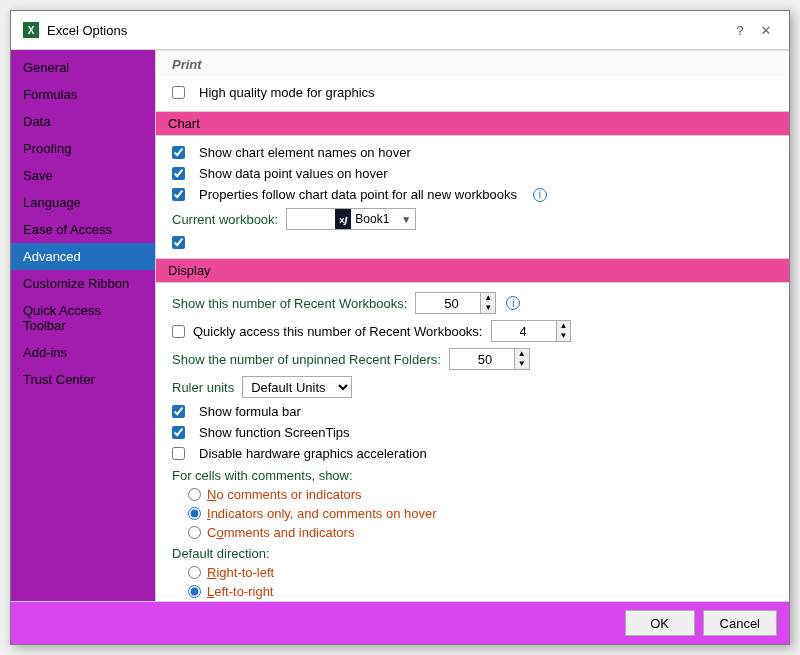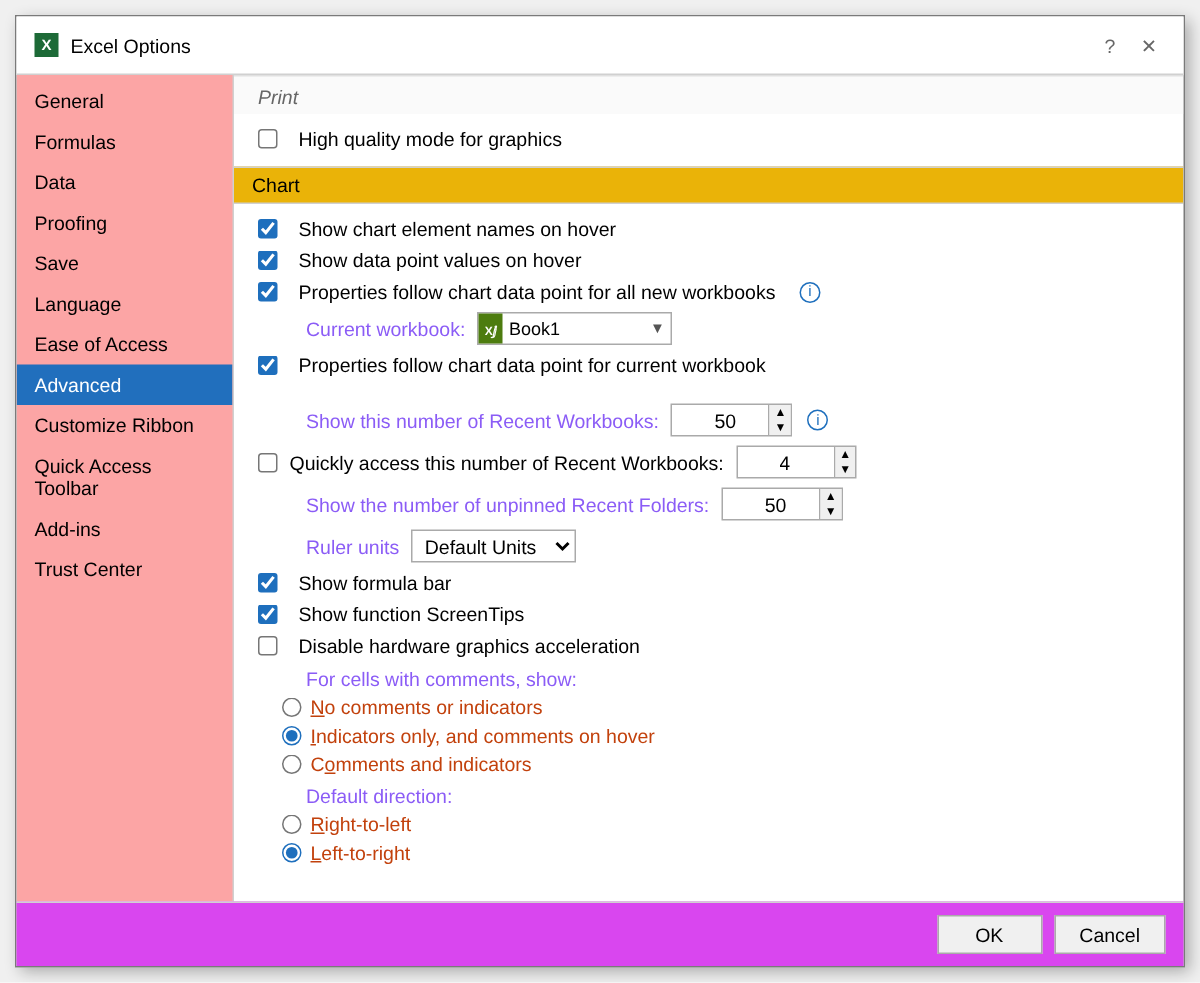--- a/index.html
+++ b/index.html
@@ -66,21 +66,21 @@
     }
     
     .dialog-body {
       display: flex;
       flex: 1;
       overflow: hidden;
     }
     
     .sidebar {
       width: 145px;
-      background: #fca5a5;
+      background: #a21caf;
       border-right: 1px solid #d0d0d0;
       padding: 4px 0;
       overflow-y: auto;
     }
     
     .sidebar-item {
       padding: 6px 12px;
       cursor: pointer;
       color: #000;
       font-size: 13px;
@@ -94,21 +94,21 @@
       overflow: hidden;
     }
     
     .content-scroll {
       flex: 1;
       overflow-y: auto;
       padding: 0;
     }
     
     .section-header {
-      background: #eab308;
+      background: #ec4899;
       padding: 4px 12px;
       font-size: 13px;
       color: #000;
       border-top: 1px solid #d0d0d0;
       border-bottom: 1px solid #d0d0d0;
       margin-top: 0;
     }
     
     .section-content {
       padding: 6px 16px;
@@ -154,22 +154,21 @@
     
     .form-row {
       display: flex;
       align-items: center;
       gap: 8px;
       padding: 3px 0;
     }
     
     .form-label {
       font-size: 13px;
-      color: #8b5cf6;
-      margin-left: 32px;
+      color: #14532d;
     }
     
     .workbook-select {
       display: flex;
       align-items: center;
       border: 1px solid #aaa;
       background: white;
       height: 22px;
       min-width: 130px;
     }
@@ -287,20 +286,21 @@
     }
     .footer-btn.primary { background: #f0f0f0; }
 
     .print-section-label {
       padding: 6px 16px 4px 16px;
       font-size: 13px;
       color: #666;
       font-style: italic;
       border-top: 1px solid #e0e0e0;
       background: #fafafa;
+      font-weight: bold;
     }
   </style>
 </head>
 <body>
 
 <div class="dialog">
 
   <div class="title-bar">
     <div class="title-bar-left">
       <div class="title-icon">
@@ -354,31 +354,31 @@
             <label class="checkbox-label" for="showDataPoint">Show data point values on hover</label>
           </div>
           <div class="checkbox-row">
             <input type="checkbox" id="propertiesAll" checked="" style="">
             <label class="checkbox-label" for="propertiesAll">Properties follow chart data point for all new workbooks</label>
             <span class="info-icon">i</span>
           </div>
           <div class="form-row">
             <label class="form-label">Current workbook:</label>
             <div class="workbook-select">
-              <div class="workbook-select-icon" style="background:#4d7c0f;font-size:8px;font-weight:bold;">Xⅉ</div>
+              <div class="workbook-select-icon" style="background:#0f172a;font-size:8px;font-weight:bold;margin-left:48px;">Xⅉ</div>
               <span class="workbook-select-text">Book1</span>
               <span class="workbook-select-arrow">▼</span>
             </div>
           </div>
           <div class="checkbox-row">
             <input type="checkbox" id="propertiesCurrent" checked="" style="">
-            <label class="checkbox-label" for="propertiesCurrent">Properties follow chart data point for current workbook</label>
           </div>
         </div>
 
+        <div class="section-header">Display</div>
         <div class="section-content">
 
           <div class="form-row">
             <label class="form-label">Show this number of Recent Workbooks:</label>
             <div class="spinner-input">
               <input type="text" value="50" style="">
               <div class="spinner-btns">
                 <button class="spinner-btn">▲</button>
                 <button class="spinner-btn">▼</button>
               </div>

